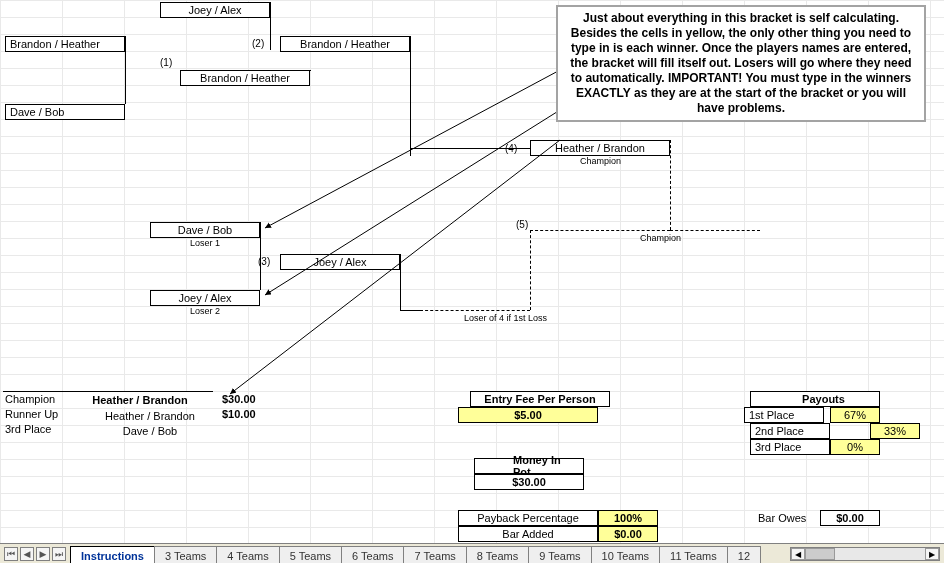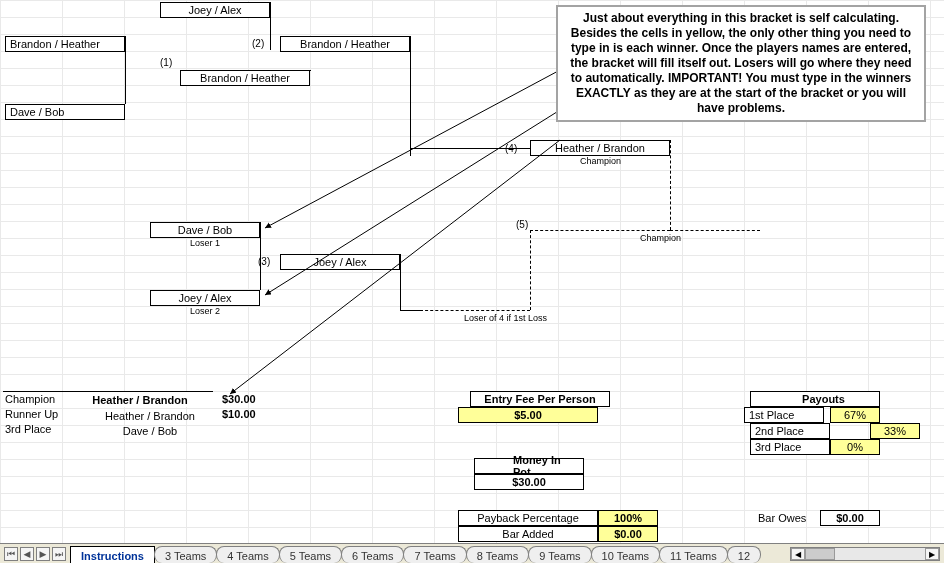--- a/index.html
+++ b/index.html
@@ -122,21 +122,20 @@
   }
   .tab.active {
     font-weight: bold;
     color: #003399;
     background: #fff;
     border-color:#000;
   }
   .tab.inactive {
     background: #efefef;
     color: #333;
-    border-radius: 8px;
   }
   .hscroll {
     position:absolute;
     right:4px; bottom:2px;
     width:150px; height:14px;
     border:1px solid #808080;
     background:#eee;
     display:flex;
   }
   .hscroll .btn{width:14px;border:1px solid #999;background:#f5f5f5;font-size:8px;display:flex;align-items:center;justify-content:center;}

